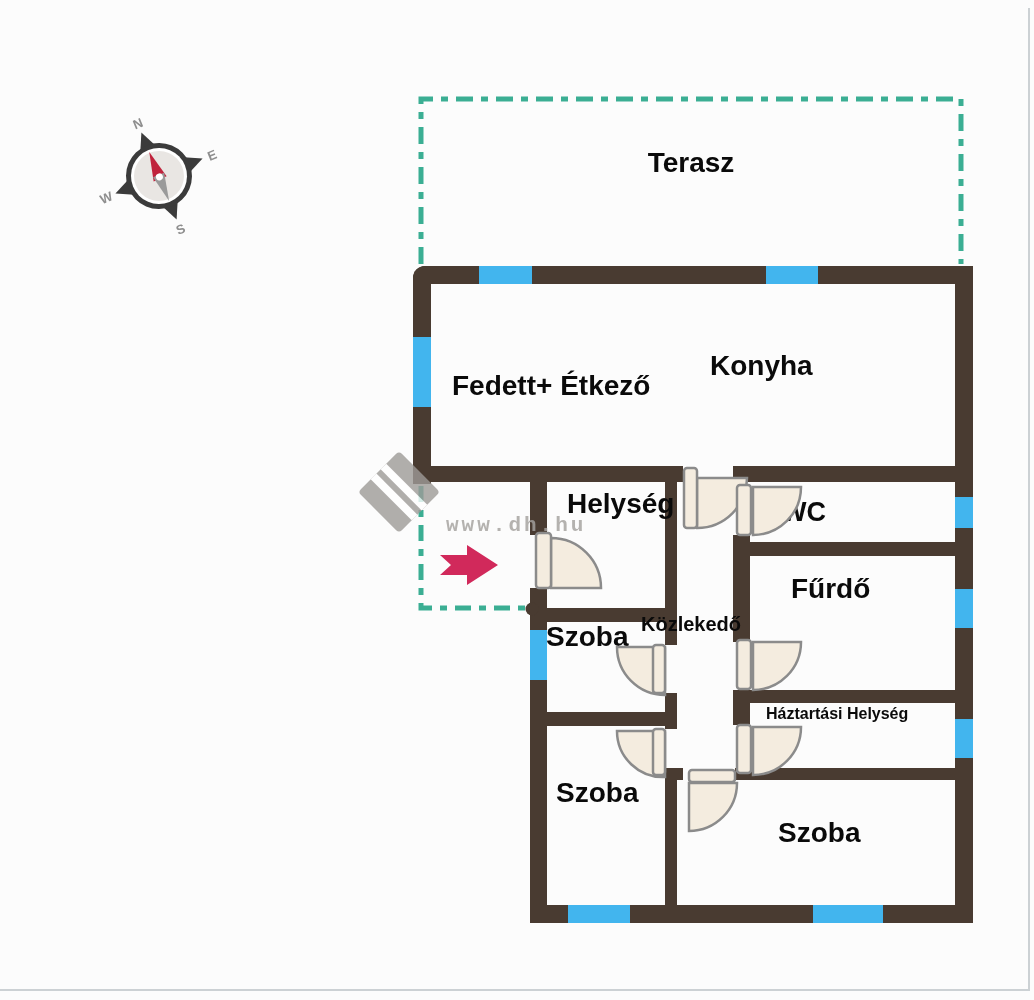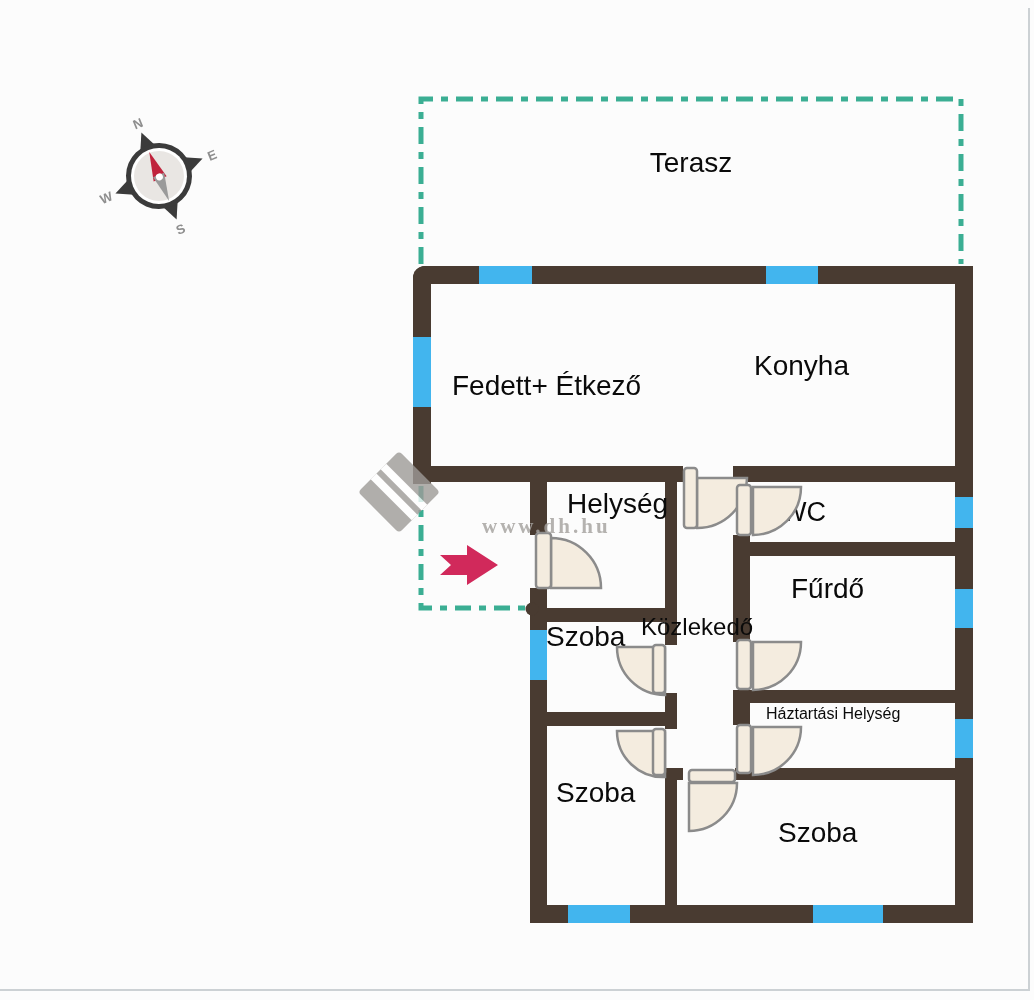--- a/index.html
+++ b/index.html
@@ -8,34 +8,34 @@
     background:var(--background,#fcfcfc);
     font-family:"Liberation Sans", sans-serif;
   }
   .wall{position:absolute;background:var(--wall,#493b31);}
   .win{position:absolute;background:var(--window,#42b5ee);}
   .r-tl{border-top-left-radius:12px;}
   .r-tr{border-top-right-radius:12px;}
   .r-bl{border-bottom-left-radius:12px;}
   .r-br{border-bottom-right-radius:12px;}
   .lbl{
-    position:absolute;font-weight:normal;color:var(--label,#0a0a0a);
+    position:absolute;font-weight:bold;color:var(--label,#0a0a0a);
     white-space:nowrap;line-height:1.05;letter-spacing:0px;
   }
-  .fs28{font-size:28px;} .fs27{font-size:27px;} .fs20{font-size:24px;} .fs16{font-size:16px;text-align:right;}
+  .fs28{font-size:28px;} .fs27{font-size:27px;} .fs20{font-size:20px;} .fs16{font-size:16px;text-align:right;}
   #svg-overlay{position:absolute;left:0;top:0;z-index:5;pointer-events:none;}
   .wm-brand{
     position:absolute;left:426px;top:469px;z-index:7;
     font-family:"Liberation Serif", serif;font-variant:small-caps;font-weight:600;
     font-size:33px;letter-spacing:5px;color:var(--watermark,#a5a29f);opacity:.82;
   }
   .wm-reg{font-size:14px;vertical-align:super;letter-spacing:0;}
   .wm-url{
-    position:absolute;left:482px;top:514px;z-index:7;
-    font-family:Liberation Serif, serif;font-weight:bold;
+    position:absolute;left:446px;top:514px;z-index:7;
+    font-family:Liberation Mono, monospace;font-weight:bold;
     font-size:21px;letter-spacing:3px;color:var(--watermark,#a5a29f);opacity:.82;
   }
   .frame-line{position:absolute;background:var(--frame-line,#ccd1d4);}
   .z3{z-index:3;} .z6{z-index:6;}
 </style>
 </head>
 <body>
 
 <div id="canvas">
 
@@ -133,21 +133,21 @@
         <text x="0" y="-52">N</text>
         <text x="57" y="5">E</text>
         <text x="0" y="62">S</text>
         <text x="-57" y="5">W</text>
       </g>
     </g>
   </svg>
 
   <div class="lbl fs28 z3" style="left:421px;top:148px;width:540px;text-align:center;">Terasz</div>
   <div class="lbl fs28 z3" style="left:452px;top:371px;">Fedett+ Étkező</div>
-  <div class="lbl fs28 z3" style="left:754px;top:351px;">Konyha</div>
+  <div class="lbl fs28 z3" style="left:710px;top:351px;">Konyha</div>
   <div class="lbl fs28 z3" style="left:567px;top:489px;">Helység</div>
   <div class="lbl fs27 z3" style="left:781px;top:498px;">WC</div>
   <div class="lbl fs28 z3" style="left:791px;top:574px;">Fűrdő</div>
   <div class="lbl fs20 z3" style="left:641px;top:614px;">Közlekedő</div>
   <div class="lbl fs16 z3" style="left:766px;top:706px;">Háztartási Helység</div>
   <div class="lbl fs28 z3" style="left:546px;top:622px;">Szoba</div>
   <div class="lbl fs28 z3" style="left:556px;top:778px;">Szoba</div>
   <div class="lbl fs28 z3" style="left:778px;top:818px;">Szoba</div>
 
   <div class="wm-url">www.dh.hu</div>

